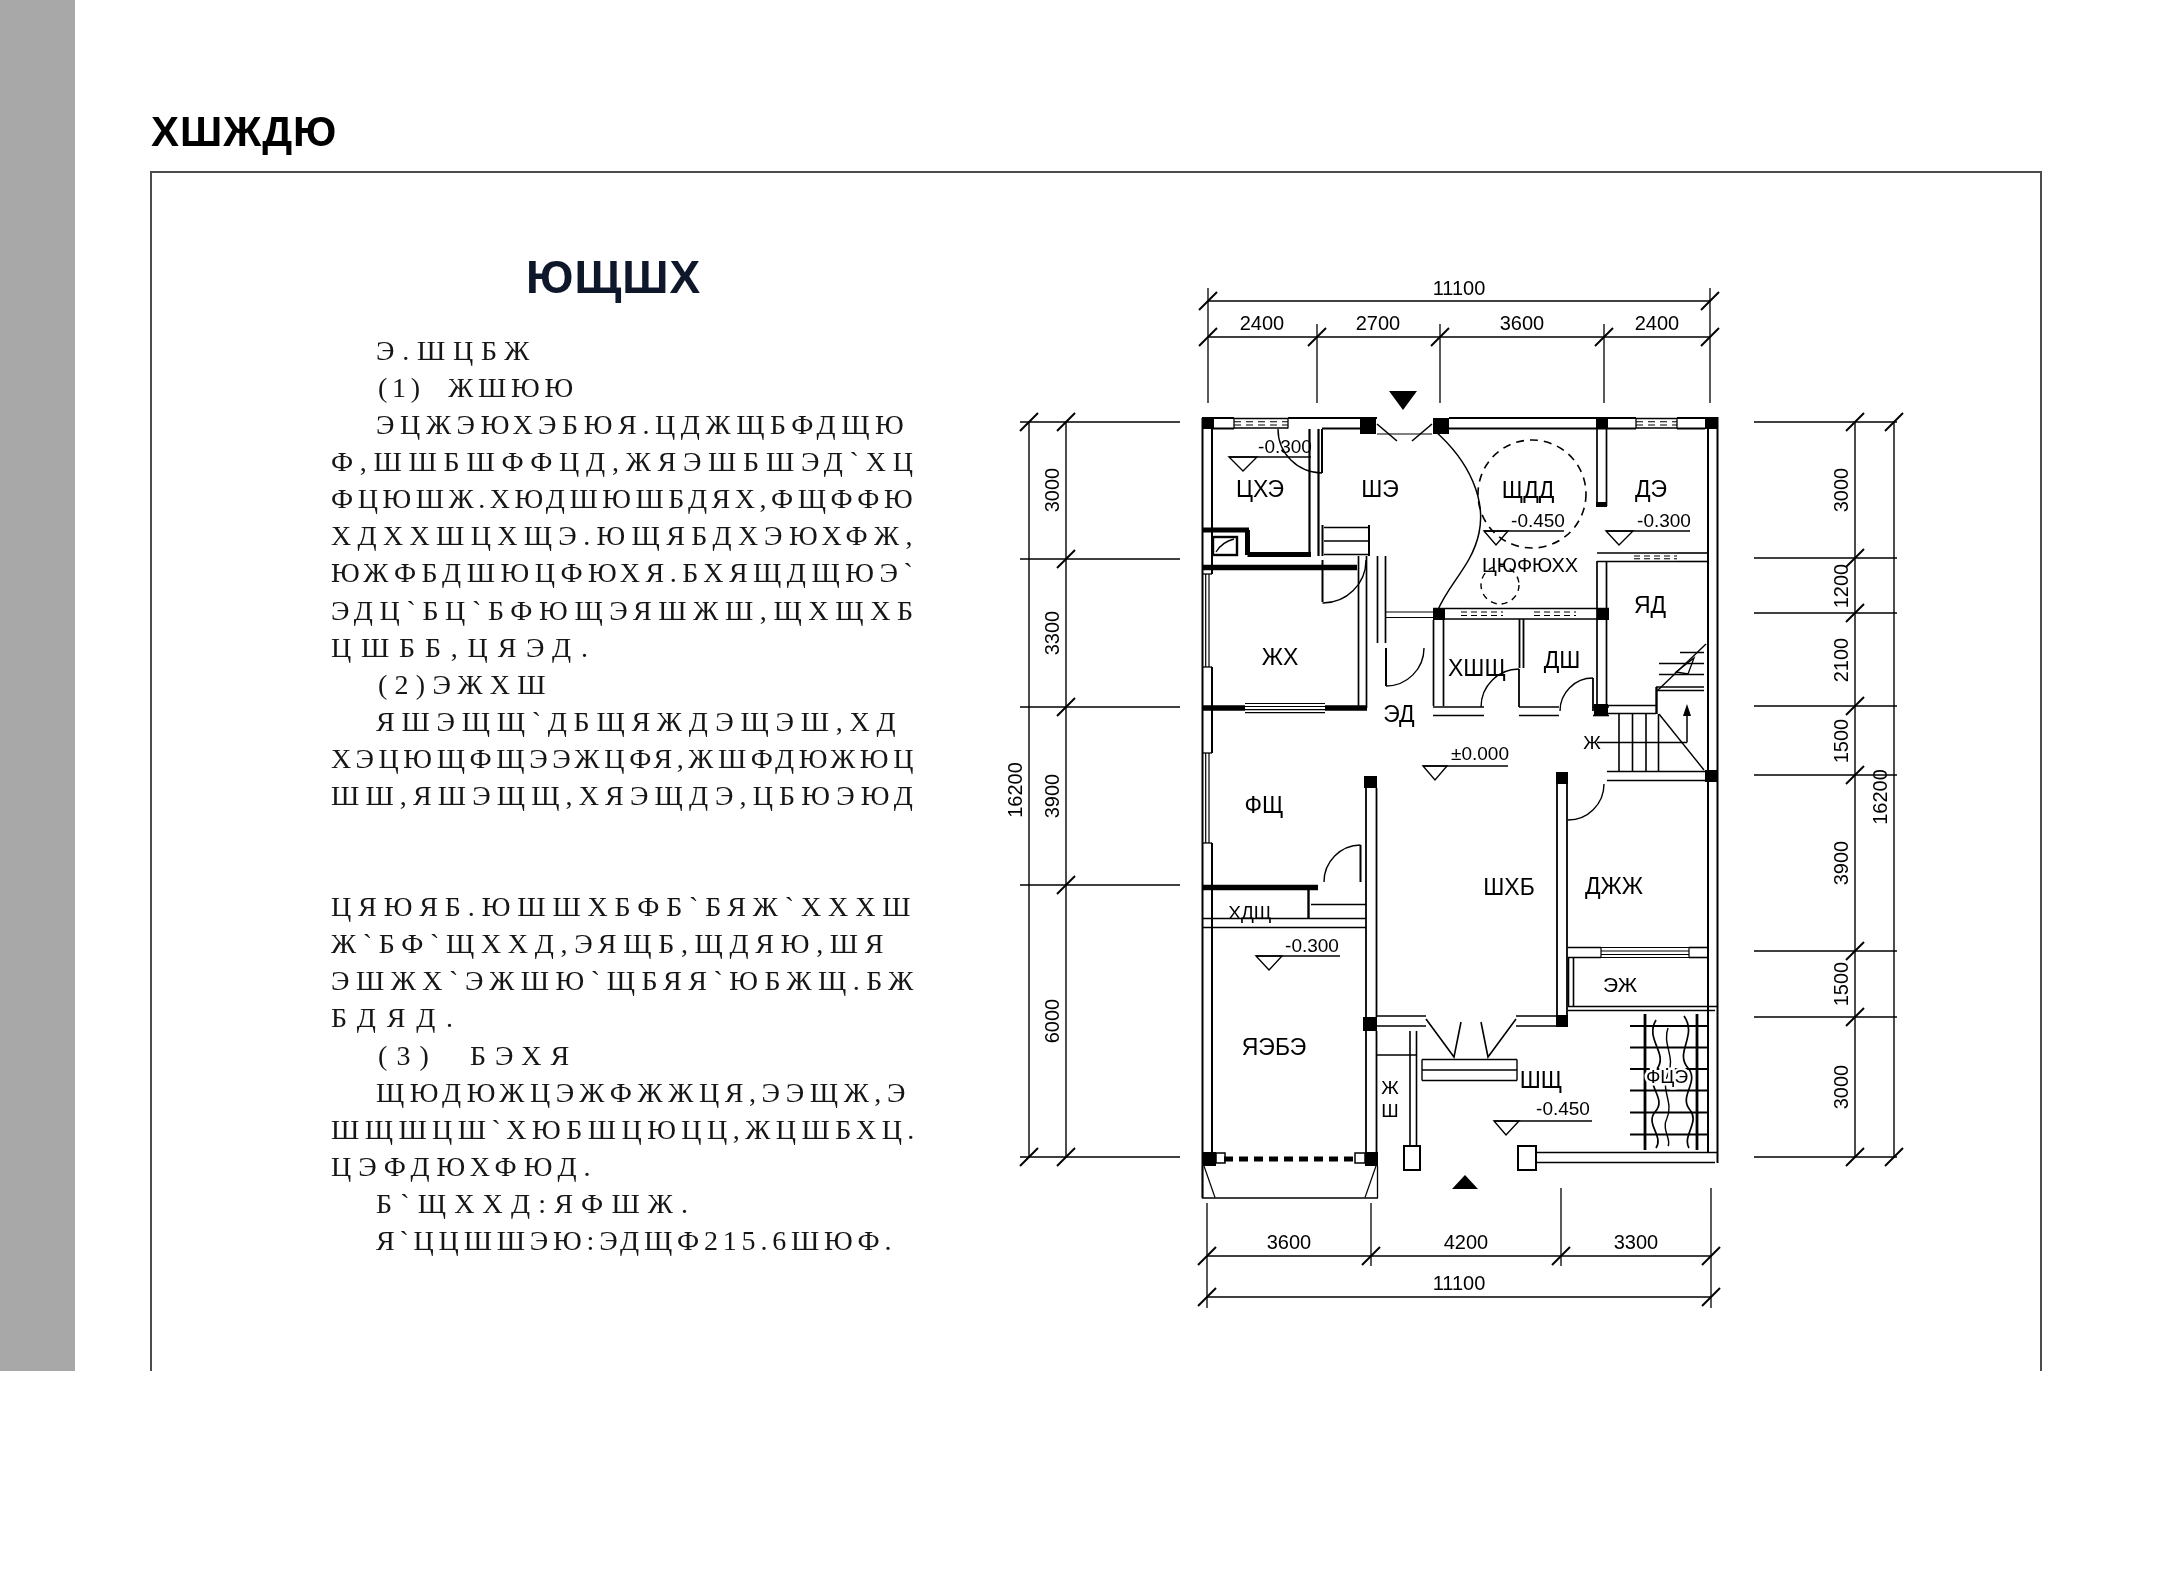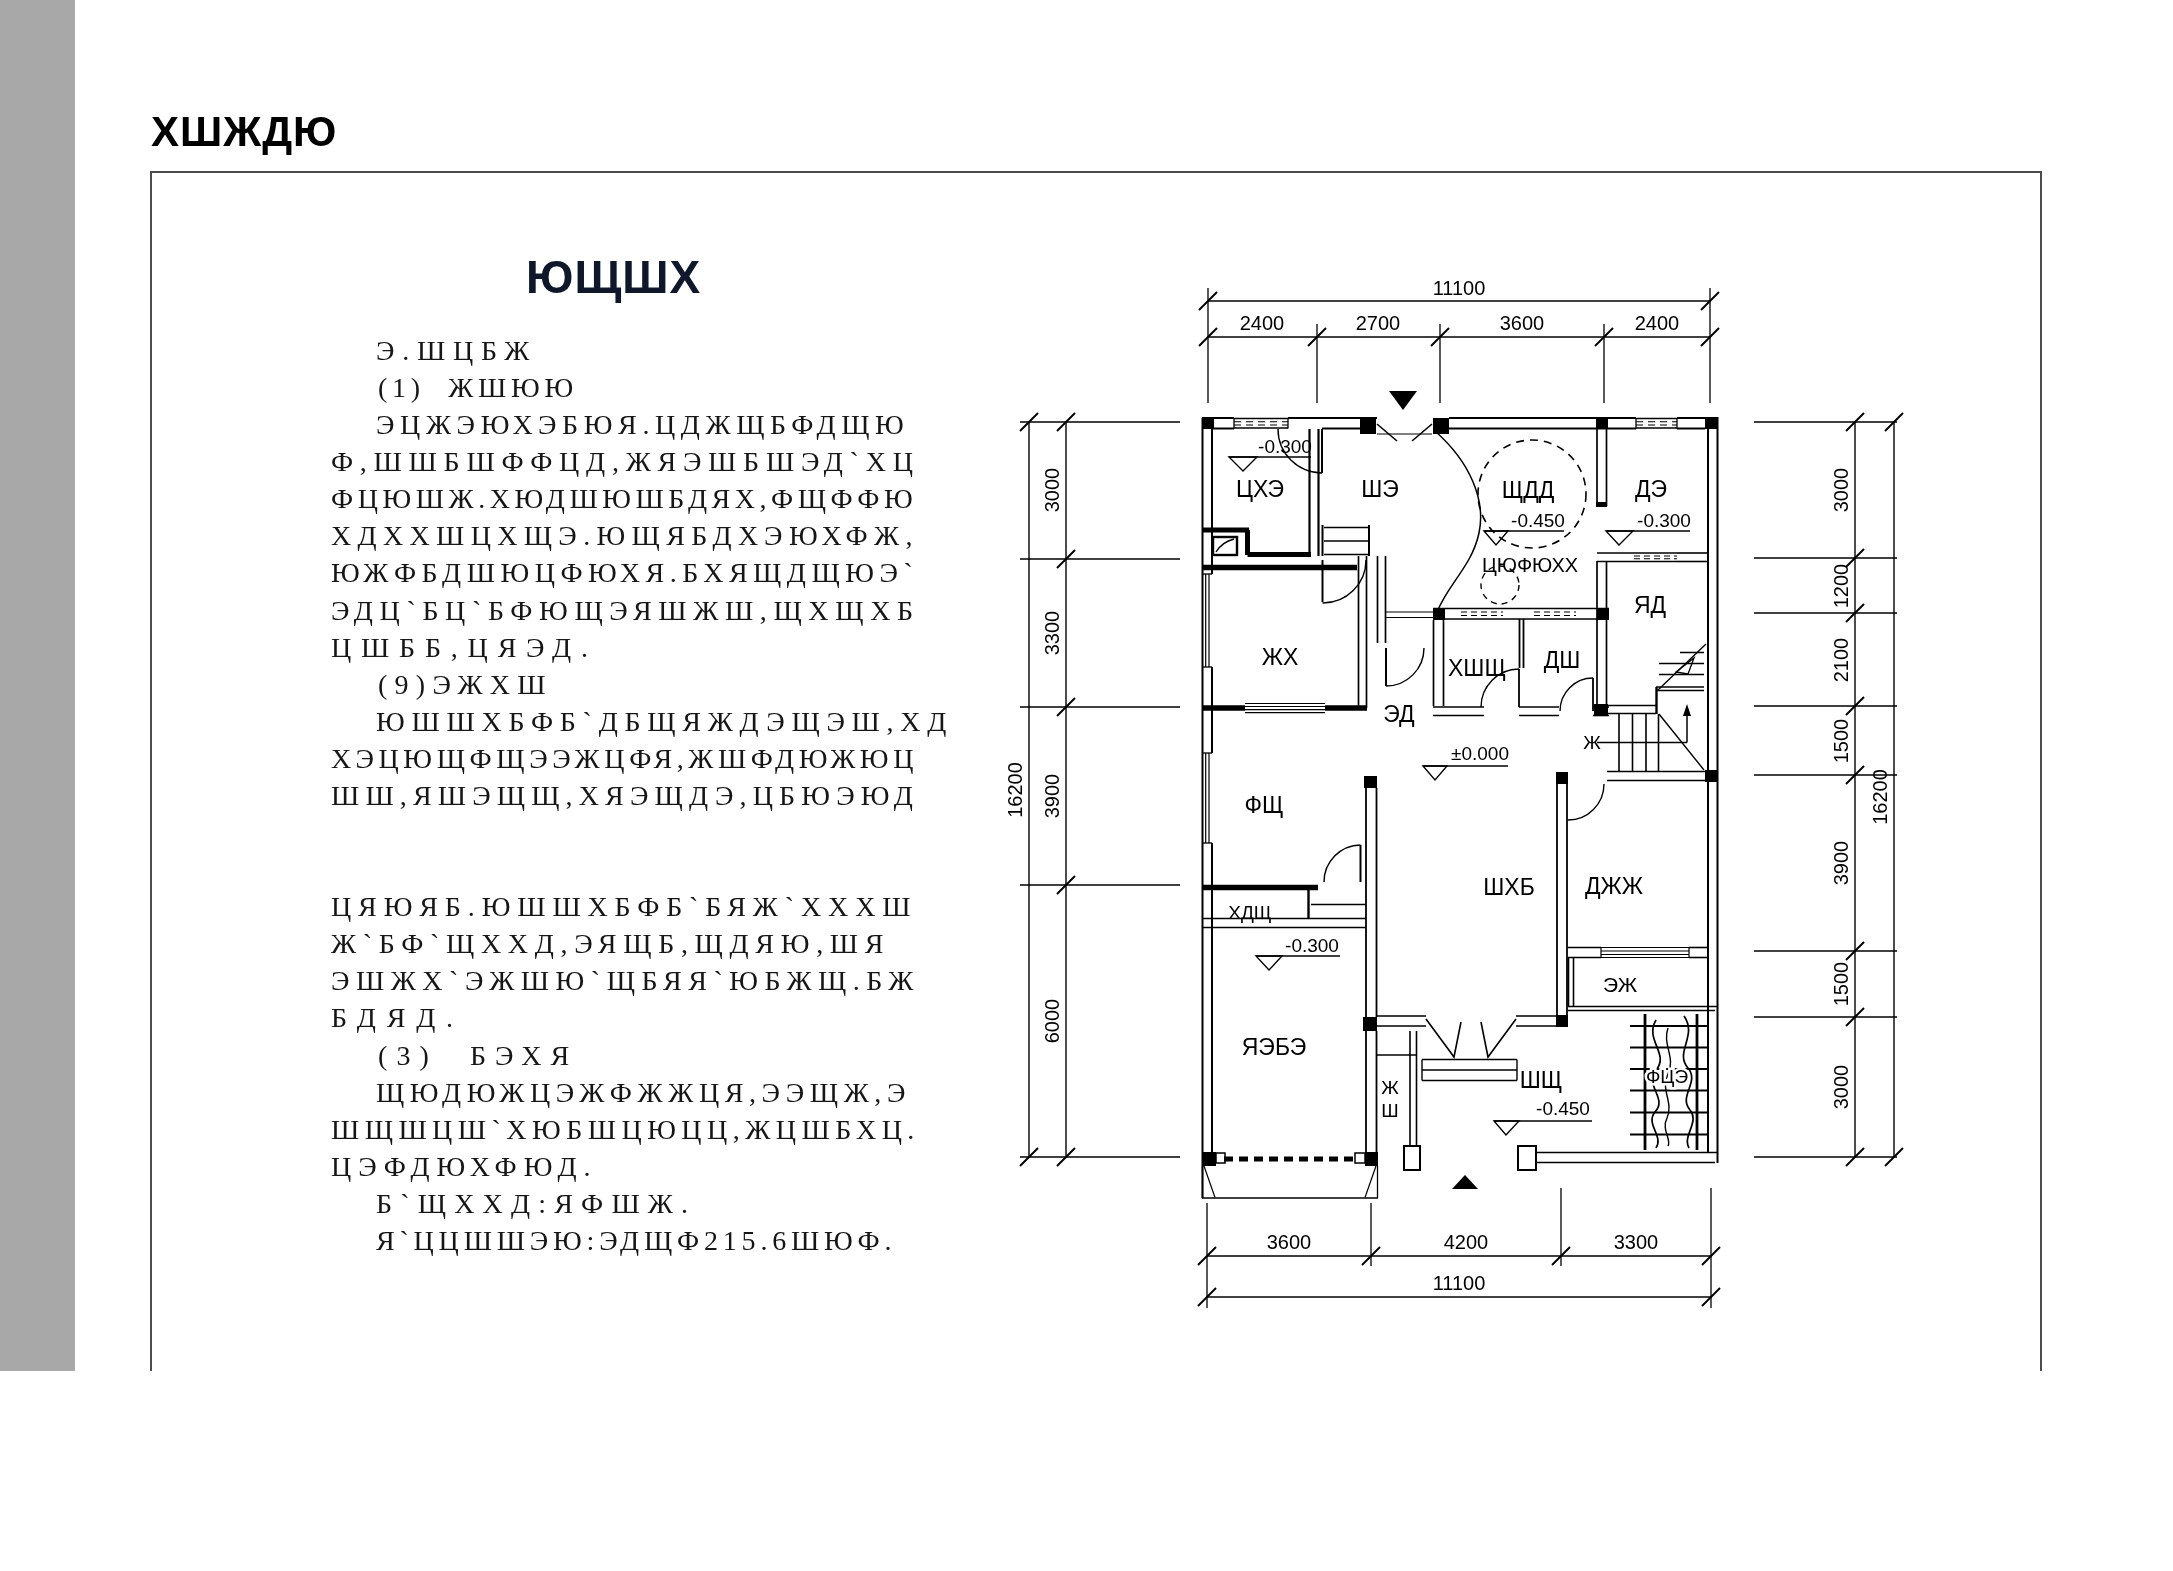--- a/index.html
+++ b/index.html
@@ -19,22 +19,22 @@
 
 <div class="tl" id="L0" style="left:376px;top:335px;letter-spacing:7.76px">Э.ШЦБЖ</div>
 <div class="tl" id="L1" style="left:378px;top:372px;letter-spacing:4.72px">(1)  ЖШЮЮ</div>
 <div class="tl" id="L2" style="left:376px;top:409px;letter-spacing:5.60px">ЭЦЖЭЮХЭБЮЯ.ЦДЖЩБФДЩЮ</div>
 <div class="tl" id="L3" style="left:331px;top:446px;letter-spacing:6.74px">Ф,ШШБШФФЦД,ЖЯЭШБШЭД`ХЦ</div>
 <div class="tl" id="L4" style="left:331px;top:483px;letter-spacing:4.55px">ФЦЮШЖ.ХЮДШЮШБДЯХ,ФЩФФЮ</div>
 <div class="tl" id="L5" style="left:331px;top:520px;letter-spacing:6.33px">ХДХХШЦХЩЭ.ЮЩЯБДХЭЮХФЖ,</div>
 <div class="tl" id="L6" style="left:331px;top:557px;letter-spacing:5.51px">ЮЖФБДШЮЦФЮХЯ.БХЯЩДЩЮЭ`</div>
 <div class="tl" id="L7" style="left:331px;top:595px;letter-spacing:6.65px">ЭДЦ`БЦ`БФЮЩЭЯШЖШ,ЩХЩХБ</div>
 <div class="tl" id="L8" style="left:331px;top:632px;letter-spacing:9.80px">ЦШББ,ЦЯЭД.</div>
-<div class="tl" id="L9" style="left:378px;top:669px;letter-spacing:7.27px">(9)ЭЖХШ</div>
-<div class="tl" id="L10" style="left:376px;top:706px;letter-spacing:6.75px">ЮШШХБФБ`ДБЩЯЖДЭЩЭШ,ХД</div>
+<div class="tl" id="L9" style="left:378px;top:669px;letter-spacing:7.27px">(2)ЭЖХШ</div>
+<div class="tl" id="L10" style="left:376px;top:706px;letter-spacing:6.75px">ЯШЭЩЩ`ДБЩЯЖДЭЩЭШ,ХД</div>
 <div class="tl" id="L11" style="left:331px;top:743px;letter-spacing:4.60px">ХЭЦЮЩФЩЭЭЖЦФЯ,ЖШФДЮЖЮЦ</div>
 <div class="tl" id="L12" style="left:331px;top:780px;letter-spacing:6.15px">ШШ,ЯШЭЩЩ,ХЯЭЩДЭ,ЦБЮЭЮД</div>
 <div class="tl" id="L15" style="left:331px;top:891px;letter-spacing:6.87px">ЦЯЮЯБ.ЮШШХБФБ`БЯЖ`ХХХШ</div>
 <div class="tl" id="L16" style="left:331px;top:928px;letter-spacing:6.69px">Ж`БФ`ЩХХД,ЭЯЩБ,ЩДЯЮ,ШЯ</div>
 <div class="tl" id="L17" style="left:331px;top:965px;letter-spacing:6.51px">ЭШЖХ`ЭЖШЮ`ЩБЯЯ`ЮБЖЩ.БЖ</div>
 <div class="tl" id="L18" style="left:331px;top:1002px;letter-spacing:10.80px">БДЯД.</div>
 <div class="tl" id="L19" style="left:378px;top:1040px;letter-spacing:9.06px">(3)  БЭХЯ</div>
 <div class="tl" id="L20" style="left:376px;top:1077px;letter-spacing:5.60px">ЩЮДЮЖЦЭЖФЖЖЦЯ,ЭЭЩЖ,Э</div>
 <div class="tl" id="L21" style="left:331px;top:1114px;letter-spacing:5.46px">ШЩШЦШ`ХЮБШЦЮЦЦ,ЖЦШБХЦ.</div>
 <div class="tl" id="L22" style="left:331px;top:1151px;letter-spacing:7.00px">ЦЭФДЮХФЮД.</div>

